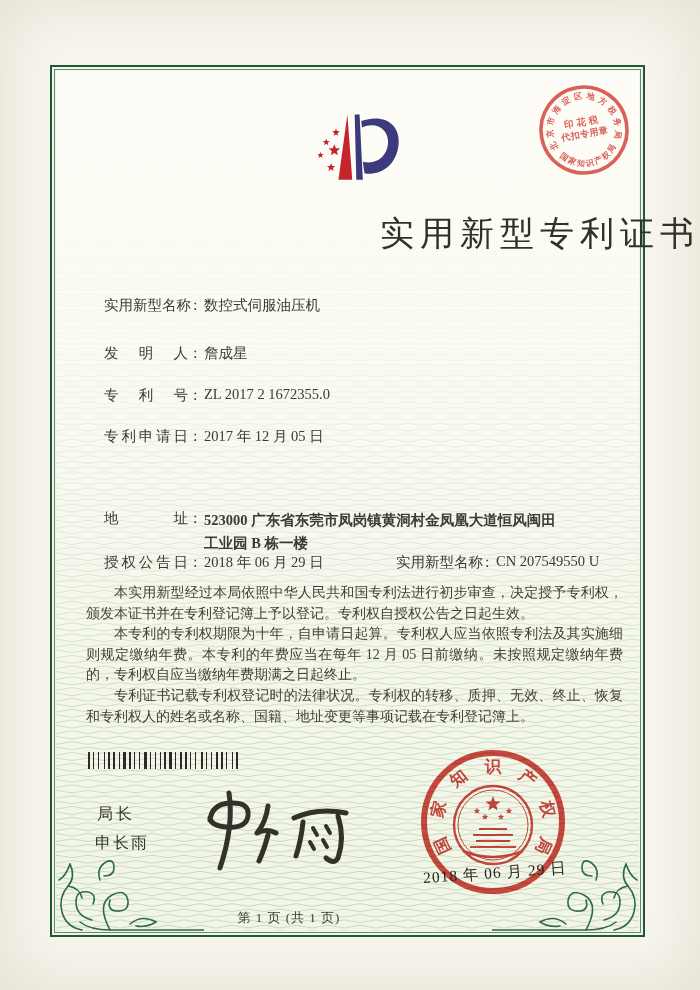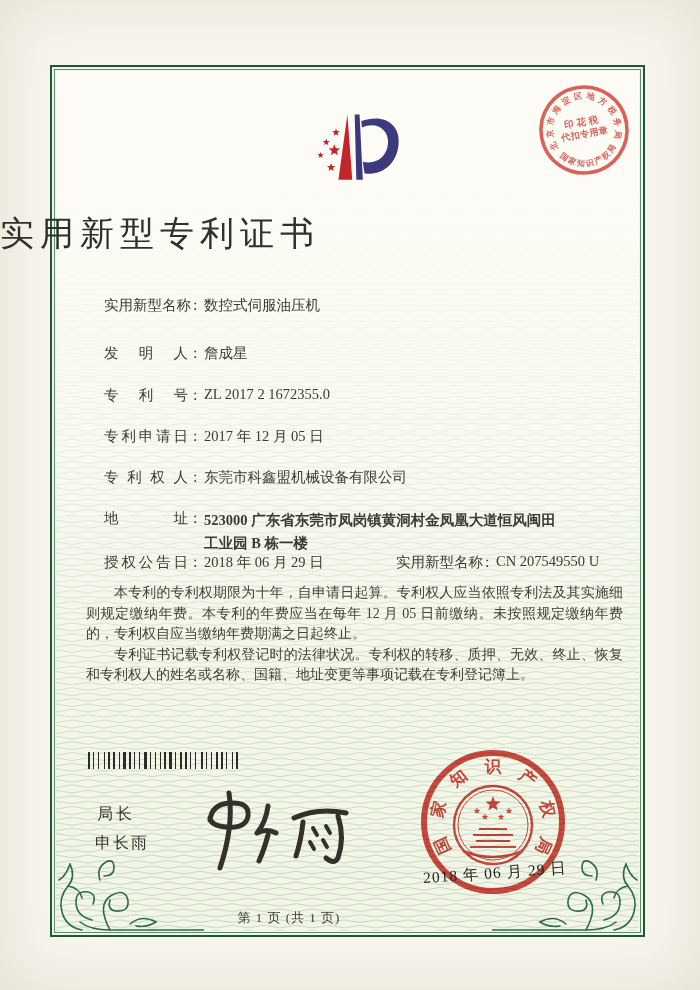--- a/index.html
+++ b/index.html
@@ -10,21 +10,21 @@
          border:2px solid #1f5738;box-sizing:border-box;background:#f2f5e6;}
   .inner-frame{position:absolute;inset:2px;border:1px solid #5d8c70;}
   .guilloche{position:absolute;inset:4px;width:583px;height:860px;}
   .fade{position:absolute;inset:4px;
         background:linear-gradient(180deg,#fdfcf6 0%,rgba(253,252,246,.95) 16%,
         rgba(253,252,246,.8) 32%,rgba(253,252,246,.5) 52%,rgba(253,252,246,.22) 72%,
         rgba(253,252,246,.05) 90%);}
   .abs{position:absolute;}
   .cert-no{left:73px;top:111px;font-size:15px;letter-spacing:2px;color:#3c3c33;}
   .logo{left:288px;top:110px;width:122px;height:84px;}
-  .title{left:0;top:211px;width:700px;text-align:left;font-size:34px;
+  .title{left:0;top:211px;width:700px;text-align:right;font-size:34px;
          letter-spacing:6px;color:#31312b;}
   .field-row{left:104px;font-size:14.5px;color:#3b3b32;white-space:nowrap;}
   .flabel{display:inline-block;width:84px;text-align:justify;text-align-last:justify;
           text-justify:inter-character;vertical-align:top;}
   .fcolon{display:inline-block;width:12px;vertical-align:top;}
   .fvalue{display:inline-block;margin-left:4px;vertical-align:top;}
   .addr-val{white-space:normal;width:424px;line-height:23px;font-weight:bold;}
   .grant2{position:absolute;left:292px;top:0;}
   .body-text{left:86px;top:583px;width:537px;font-size:14px;line-height:20.6px;
              text-align:justify;color:#403f35;}
@@ -237,34 +237,32 @@
   </div>
   <div class="abs field-row z" style="top:344px">
     <span class="flabel">发明人</span><span class="fcolon">：</span><span class="fvalue">詹成星</span>
   </div>
   <div class="abs field-row z" style="top:386px">
     <span class="flabel">专利号</span><span class="fcolon">：</span><span class="fvalue">ZL 2017 2 1672355.0</span>
   </div>
   <div class="abs field-row z" style="top:427px">
     <span class="flabel">专利申请日</span><span class="fcolon">：</span><span class="fvalue">2017 年 12 月 05 日</span>
   </div>
-  <div class="abs field-row z" style="top:468px">
-    <span class="flabel">专利权人</span><span class="fcolon">：</span><span class="fvalue">东莞市科鑫盟机械设备有限公司</span>
-  </div>
   <div class="abs field-row z" style="top:509px">
     <span class="flabel">地址</span><span class="fcolon">：</span><span class="fvalue addr-val"><span>523000 广东省东莞市凤岗镇黄洞村金凤凰大道恒风闽田</span><br><span>工业园 B 栋一楼</span></span>
   </div>
   <div class="abs field-row z" style="top:553px">
     <span class="flabel">授权公告日</span><span class="fcolon">：</span><span class="fvalue">2018 年 06 月 29 日</span>
     <span class="grant2">
       <span class="flabel">实用新型名称</span><span class="fcolon">：</span><span class="fvalue">CN 207549550 U</span>
     </span>
   </div>
 
   <div class="abs body-text z">
+    <p>本实用新型经过本局依照中华人民共和国专利法进行初步审查，决定授予专利权，颁发本证书并在专利登记簿上予以登记。专利权自授权公告之日起生效。</p>
     <p>本专利的专利权期限为十年，自申请日起算。专利权人应当依照专利法及其实施细则规定缴纳年费。本专利的年费应当在每年 12 月 05 日前缴纳。未按照规定缴纳年费的，专利权自应当缴纳年费期满之日起终止。</p>
     <p>专利证书记载专利权登记时的法律状况。专利权的转移、质押、无效、终止、恢复和专利权人的姓名或名称、国籍、地址变更等事项记载在专利登记簿上。</p>
   </div>
 
   <svg class="abs barcode z" id="barcode" viewBox="0 0 182 17" preserveAspectRatio="none">
       <rect x="0" y="0" width="2" height="17" fill="#2b2b28"></rect>
       <rect x="5" y="0" width="1" height="17" fill="#2b2b28"></rect>
       <rect x="10" y="0" width="1" height="17" fill="#2b2b28"></rect>
       <rect x="16" y="0" width="1" height="17" fill="#2b2b28"></rect>
       <rect x="20" y="0" width="2" height="17" fill="#2b2b28"></rect>

